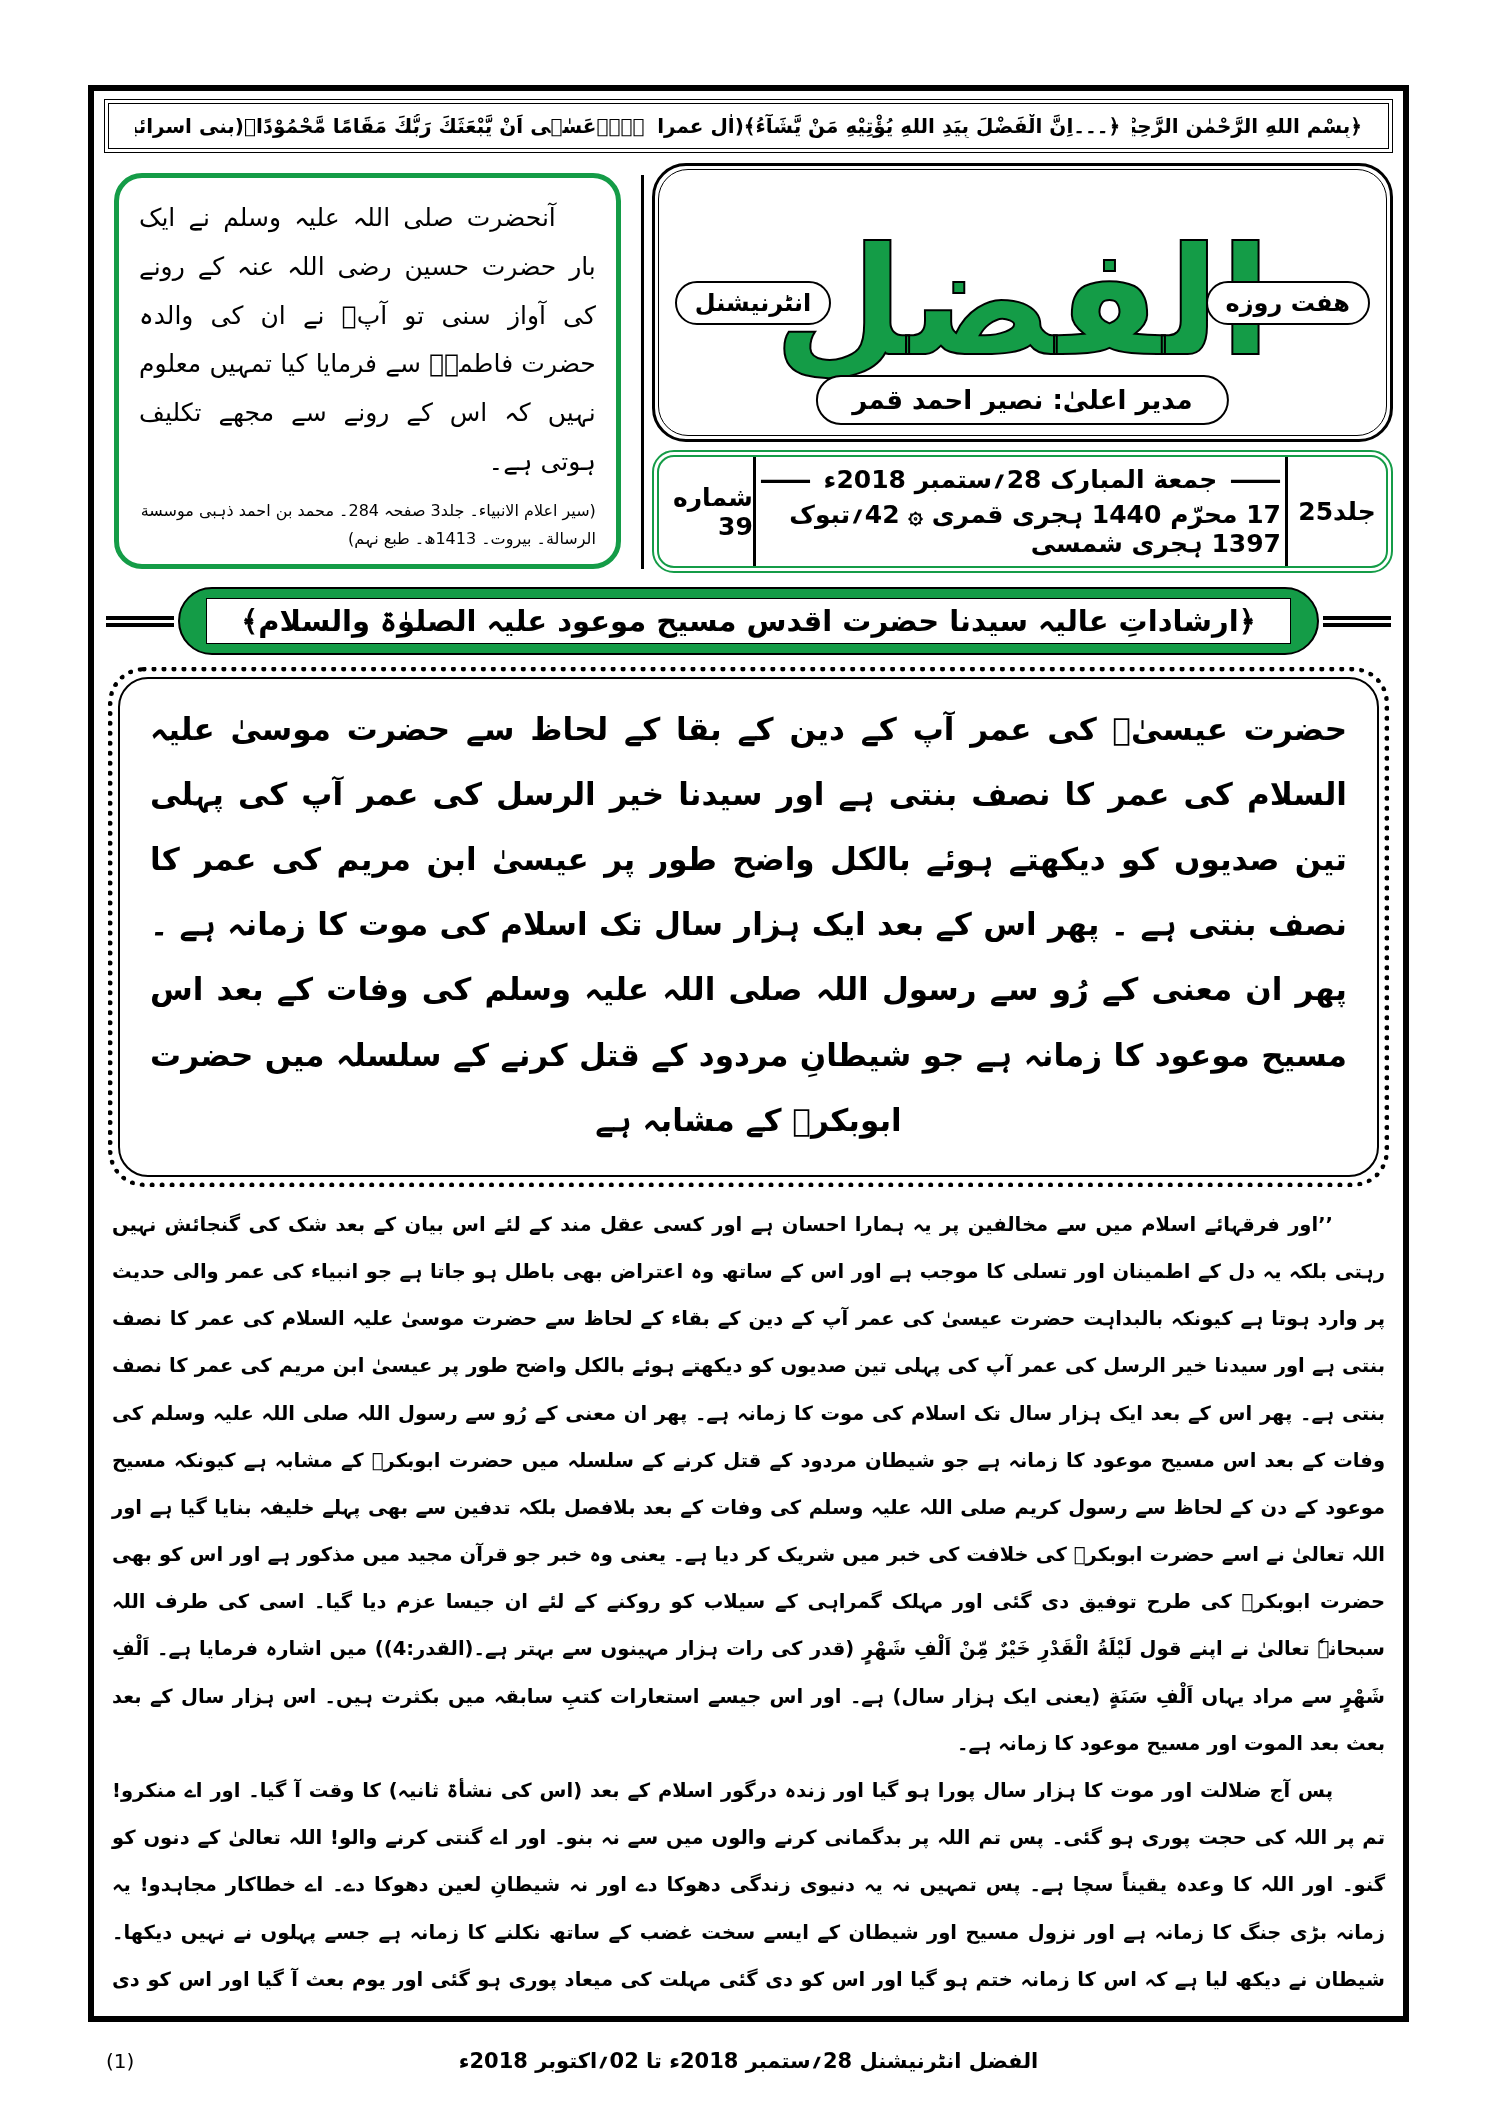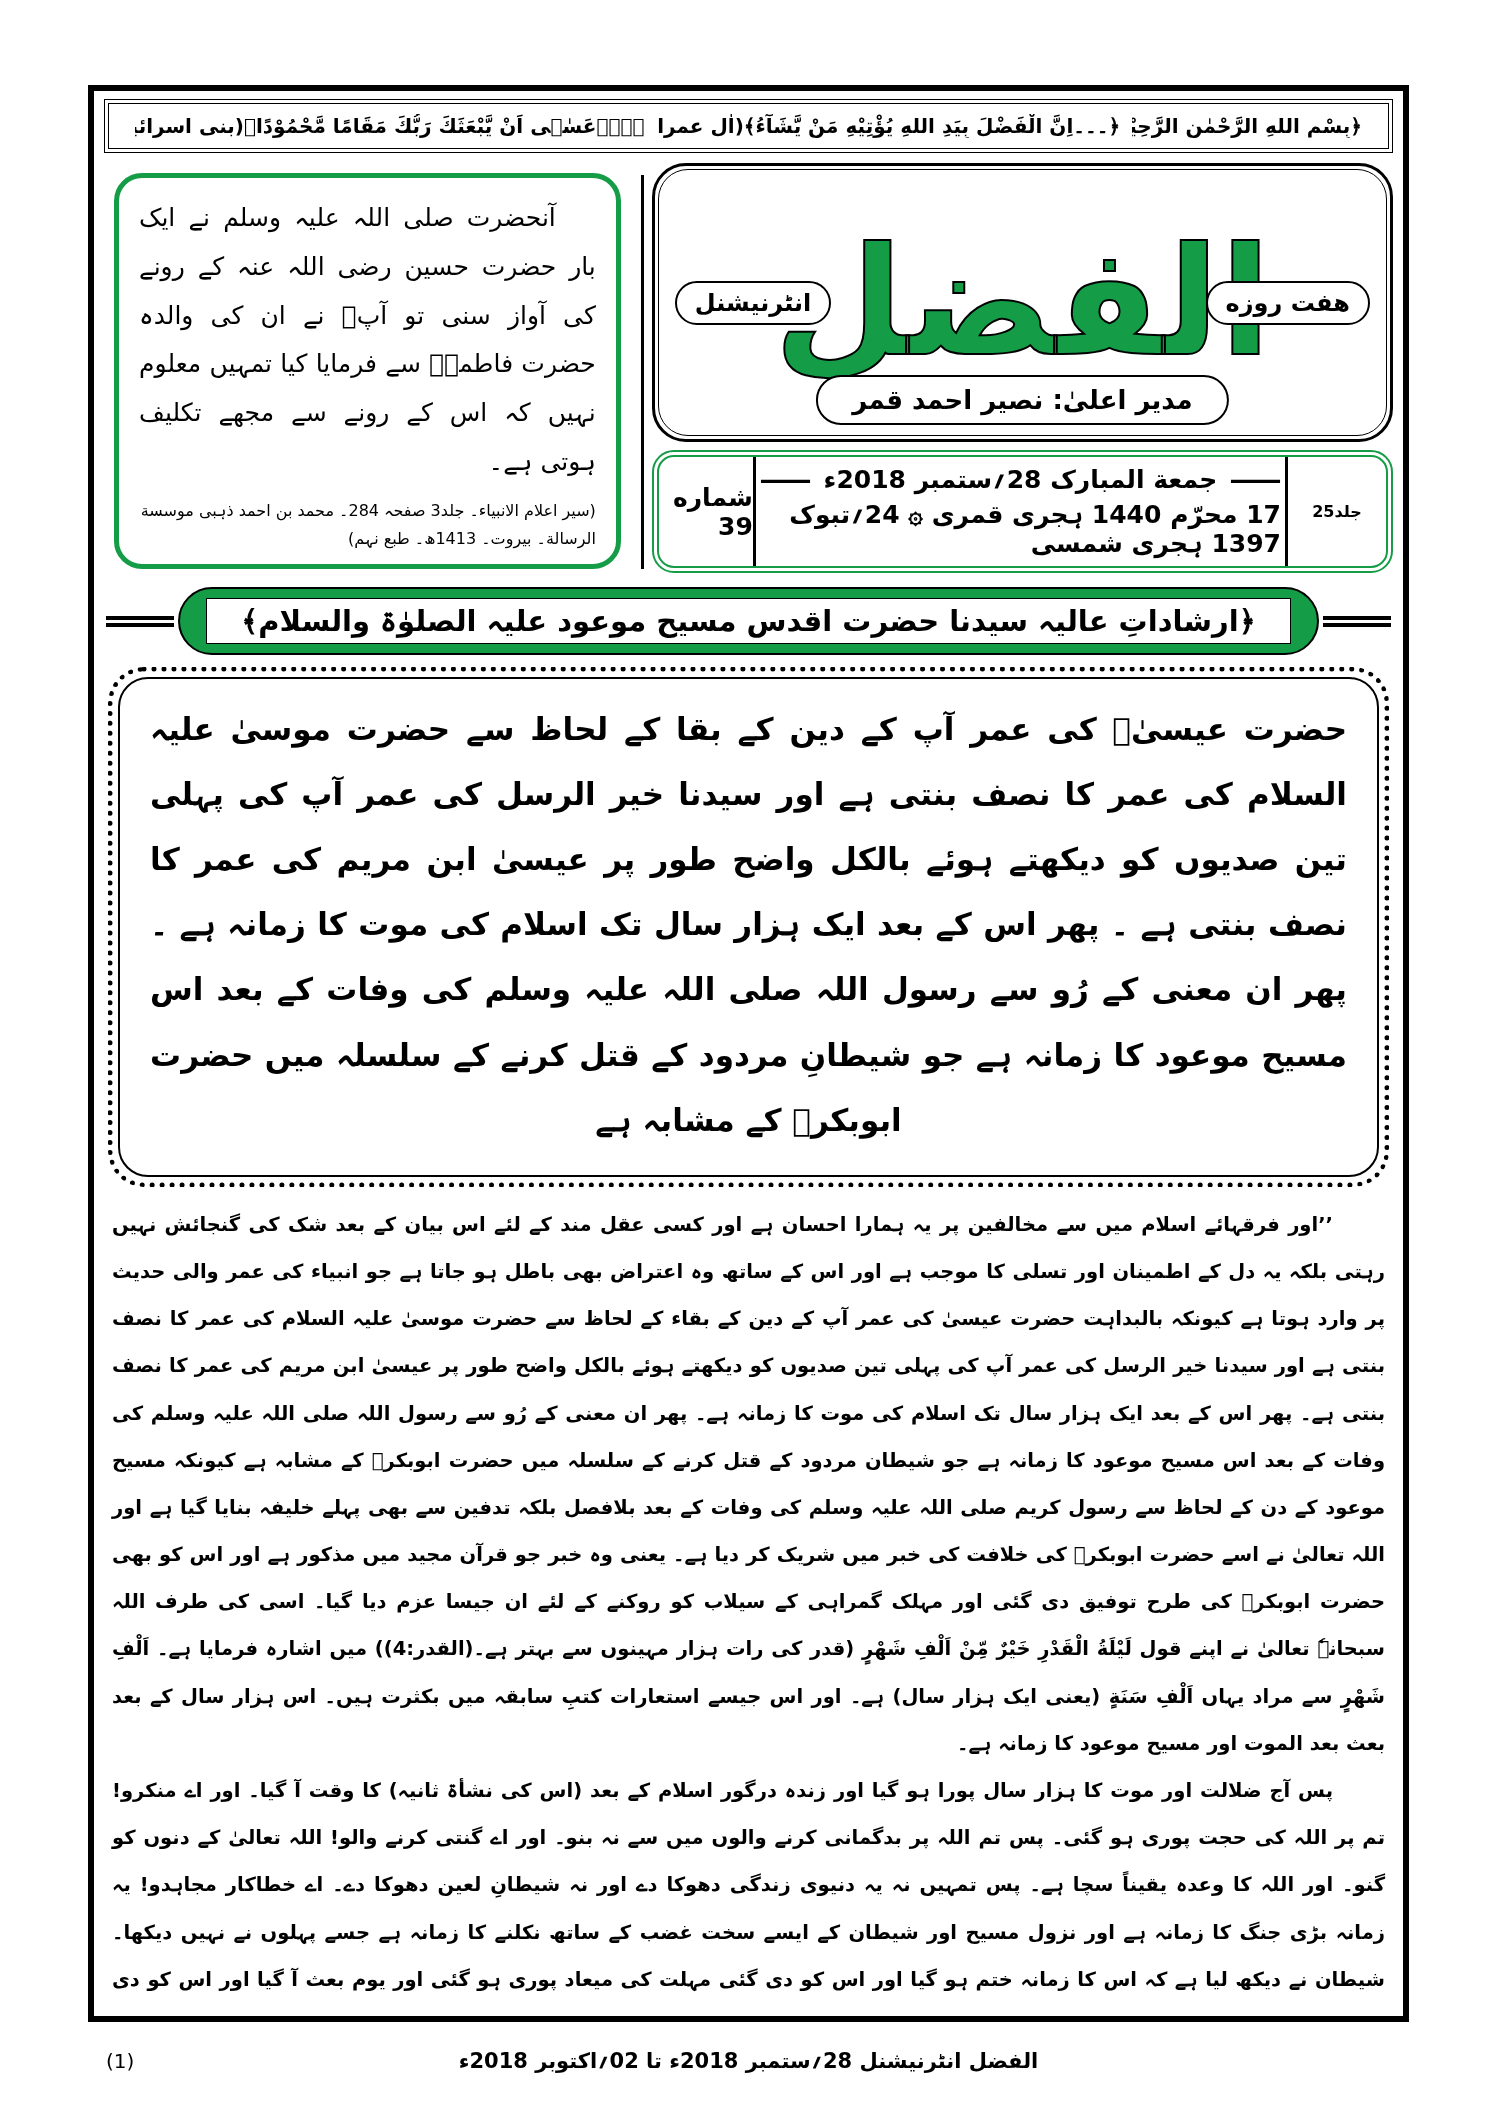--- a/index.html
+++ b/index.html
@@ -54,21 +54,21 @@
   .badge-editor{bottom:10px;left:50%;transform:translateX(-50%);font-size:26px;padding:8px 34px;}
   
   .date-bar-outer{
     margin-top:8px;border:2px solid var(--green);border-radius:22px;padding:3px;
   }
   .date-bar{
     border:2px solid var(--green);border-radius:17px;display:flex;align-items:stretch;
     min-height:96px;overflow:hidden;
   }
   .date-cell{display:flex;align-items:center;justify-content:center;font-weight:bold;}
-  .vol-cell{width:98px;font-size:16px;}
+  .vol-cell{width:98px;font-size:25px;}
   .mid-cell{
     flex:1;flex-direction:column;gap:6px;padding:8px 4px;
     border-right:3px solid var(--ink);border-left:3px solid var(--ink);
   }
   .issue-cell{width:94px;font-size:25px;}
   .date-line1{font-size:25px;display:flex;align-items:center;gap:26px;}
   .date-line1 .dash{font-weight:bold;transform:scaleX(2.2);display:inline-block;}
   .date-line2{font-size:25px;}
   
   .hadith-oval{
@@ -145,21 +145,21 @@
         </div>
         <div class="date-bar-outer">
           <div class="date-bar">
             <div class="date-cell vol-cell">جلد25</div>
             <div class="date-cell mid-cell">
               <div class="date-line1">
                 <span class="dash">—</span>
                 <span>جمعة المبارک 28؍ستمبر 2018ء</span>
                 <span class="dash">—</span>
               </div>
-              <div class="date-line2">17 محرّم 1440 ہجری قمری ۞ 24؍تبوک 1397 ہجری شمسی</div>
+              <div class="date-line2">17 محرّم 1440 ہجری قمری ۞ 42؍تبوک 1397 ہجری شمسی</div>
             </div>
             <div class="date-cell issue-cell">شماره 39</div>
           </div>
         </div>
       </div>
 
       <div class="column-divider"></div>
 
       <div class="hadith-col">
         <div class="hadith-box">

